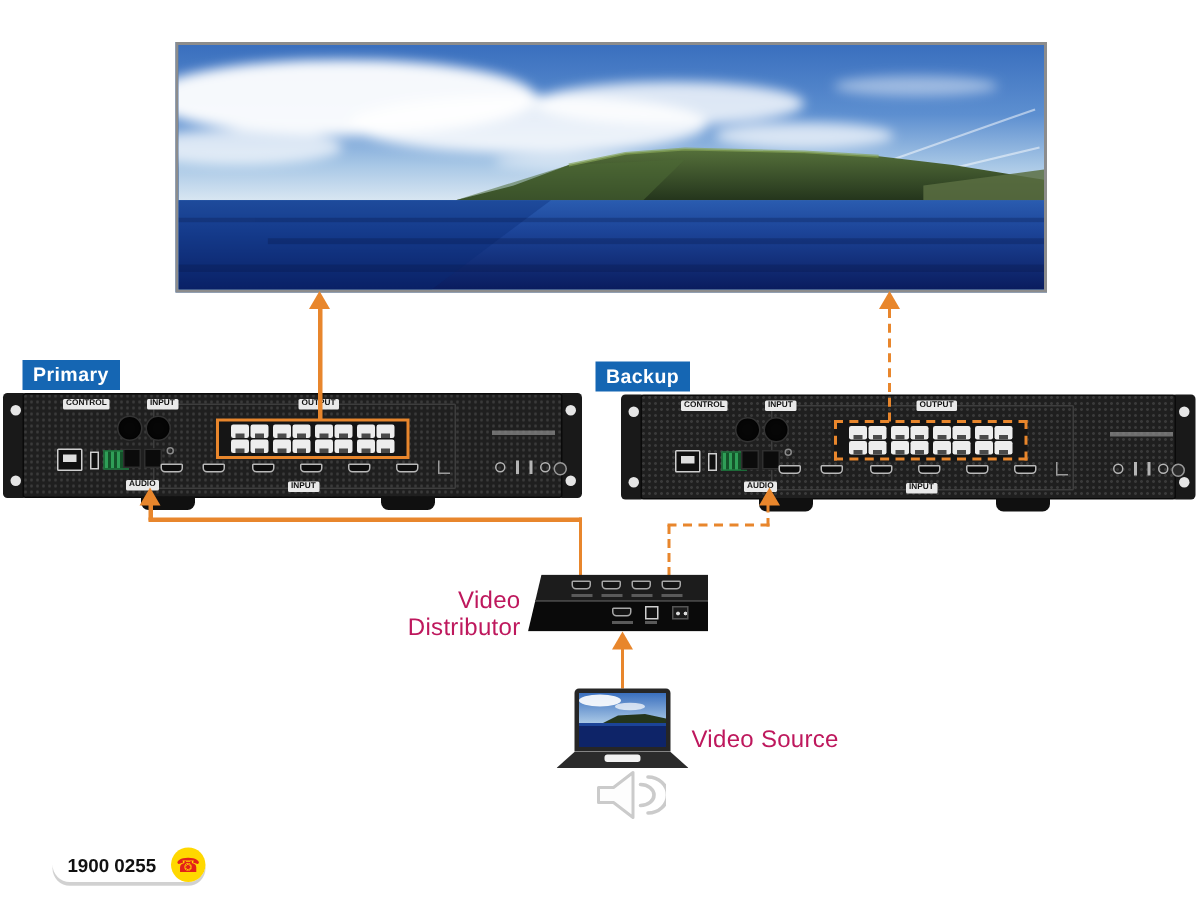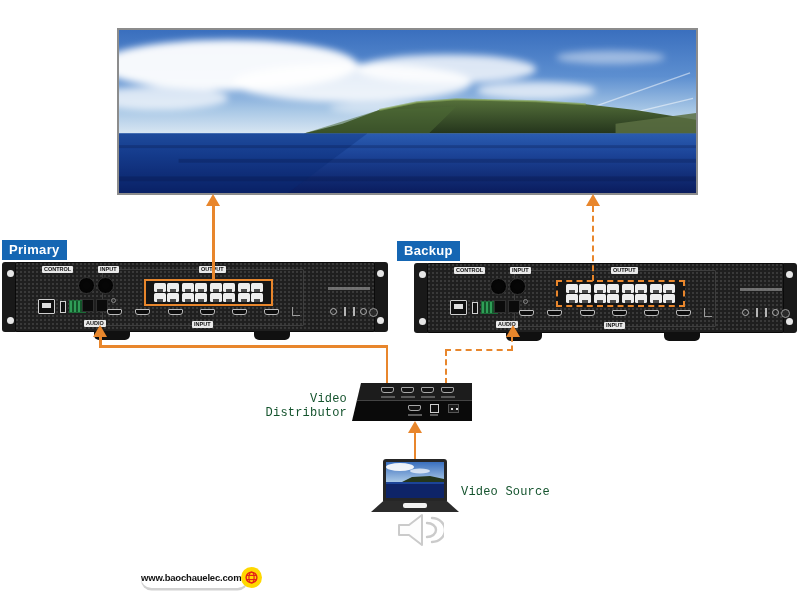--- a/index.html
+++ b/index.html
@@ -75,21 +75,21 @@
                clip-path:polygon(9px 0,100% 0,100% 100%,0 100%);}
   .dist-top{position:absolute;left:0;top:0;width:100%;height:18px;background:#1c1c1c;border-bottom:1px solid #444;}
   .dist-front{position:absolute;left:0;top:18px;width:100%;height:20px;background:#0a0a0a;}
   .dport{position:absolute;width:13px;height:6px;background:#141414;border:1px solid #a8a8a8;
          border-radius:1px 1px 3px 3px;}
   .dlbl{position:absolute;width:14px;height:2px;background:#5a5a5a;}
   .dusb{position:absolute;width:9px;height:9px;background:#101010;border:1px solid #cfcfcf;}
   .dsw{position:absolute;width:11px;height:9px;background:#1b1b1b;border:1px solid #555;
        background-image:radial-gradient(circle at 3px 4px,#ddd 1px,transparent 1.5px),
                         radial-gradient(circle at 8px 4px,#ddd 1px,transparent 1.5px);}
-  .caption{position:absolute;color:#14532d;font-size:12px;letter-spacing:.2px;font-family:Liberation Mono, monospace;}
+  .caption{position:absolute;color:#be185d;font-size:16px;letter-spacing:.2px;}
 
   
   .lap-screen{position:absolute;left:383px;top:459px;width:64px;height:42px;
               border:3px solid #262626;border-radius:3px 3px 0 0;background:#3a6fbe;}
   .lap-screen svg{display:block;width:100%;height:100%;}
   .lap-base{position:absolute;left:371px;top:501px;width:88px;height:11px;background:#2b2b2b;
             clip-path:polygon(14% 0,86% 0,100% 100%,0 100%);}
   .touchpad{position:absolute;left:32px;top:2px;width:24px;height:5px;background:#f2f2f2;border-radius:2px;}
 
   
@@ -156,21 +156,21 @@
       <rect x="0" y="106" width="581" height="61" fill="url(#sea)"></rect>
       <path d="M0,106 L250,106 L170,167 L0,167 Z" fill="#0a2a75" opacity=".35"></path>
       <g fill="#06123f" opacity=".25">
         <rect x="0" y="118" width="581" height="3"></rect>
         <rect x="60" y="132" width="521" height="4"></rect>
         <rect x="0" y="150" width="581" height="5"></rect>
       </g>
     </svg>
   </div>
 
-  <div class="dev-label" style="left:2px;top:240px;text-align:right;">Primary</div>
+  <div class="dev-label" style="left:15px;top:240px;text-align:right;">Primary</div>
   <div class="dev-label" style="left:397px;top:241px;">Backup</div>
 
   <div class="device" style="left:2px;top:262px;width:386px;">
     <div class="ear l">
         <i class="hole t"></i>
         <i class="hole b"></i>
       </div>
     <div class="ear r">
         <i class="hole t"></i>
         <i class="hole b"></i>
@@ -372,25 +372,20 @@
   <div class="caption" style="left:461px;top:485px;">Video Source</div>
 
   <div class="speaker">
     <svg width="48" height="38" viewBox="0 0 48 38">
       <path d="M3,14 L13,14 L26,4 L26,34 L13,24 L3,24 Z" fill="#fdfdfd" stroke="#cbcbcb" stroke-width="2" stroke-linejoin="round"></path>
       <path d="M31,12 a9,7 0 0 1 0,14" fill="none" stroke="#cbcbcb" stroke-width="2.4" stroke-linecap="round"></path>
       <path d="M36,7 a13,12 0 0 1 0,24" fill="none" stroke="#cbcbcb" stroke-width="2.4" stroke-linecap="round"></path>
     </svg>
   </div>
 
-  <div class="pill pill2">
-    <span class="txt">www.baochauelec.com</span>
+  <div class="pill pill1">
+    <span class="txt">1900 0255</span>
     <span class="circ">
-      <svg width="13" height="13" viewBox="0 0 13 13">
-        <circle cx="6.5" cy="6.5" r="5.4" fill="none" stroke="#E32119" stroke-width="1.4"></circle>
-        <ellipse cx="6.5" cy="6.5" rx="2.6" ry="5.4" fill="none" stroke="#E32119" stroke-width="1.2"></ellipse>
-        <line x1="1.2" y1="4.4" x2="11.8" y2="4.4" stroke="#E32119" stroke-width="1.2"></line>
-        <line x1="1.2" y1="8.6" x2="11.8" y2="8.6" stroke="#E32119" stroke-width="1.2"></line>
-      </svg>
-    </span>
+        <span class="phoneglyph">☎</span>
+      </span>
   </div>
 
 </div>
 
 </body></html>

